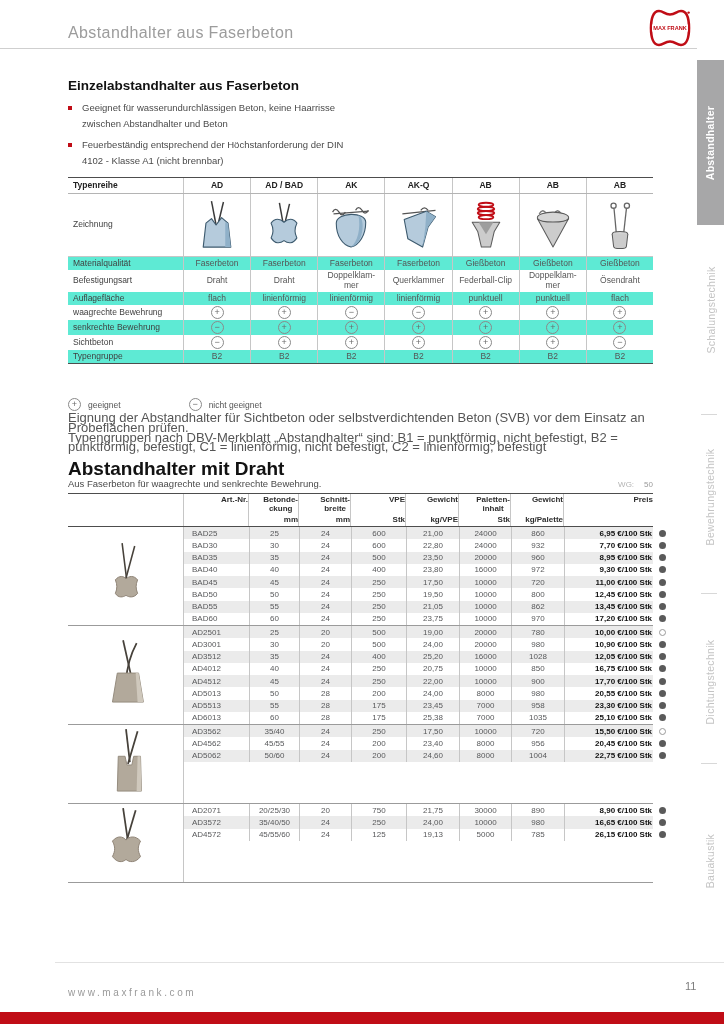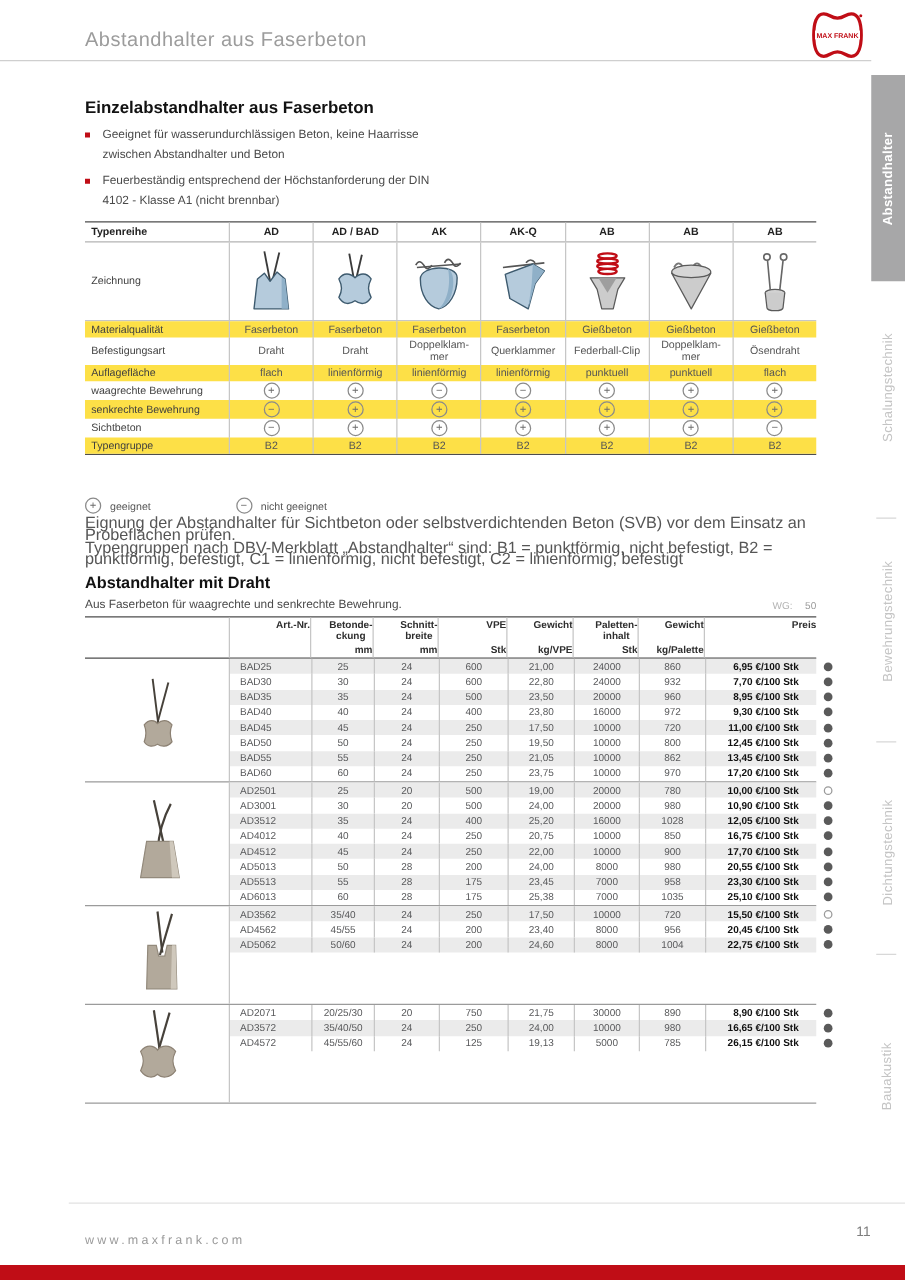--- a/index.html
+++ b/index.html
@@ -29,57 +29,57 @@
   
   .content{position:absolute;left:68px;top:0;width:585px;}
   .h1{position:absolute;top:78px;left:0;font-size:13.5px;font-weight:bold;color:#121212;}
   .bullets{position:absolute;top:100px;left:0;width:585px;display:flex;}
   .bcol{width:287px;} .bcol+.bcol{margin-left:11px;}
   .bitem{position:relative;padding-left:14px;font-size:9.5px;line-height:16px;color:#4a4a4a;margin-bottom:5px;}
   .bitem .sq{position:absolute;left:0;top:6px;width:4px;height:4px;background:#c00d16;}
   
   .t1{position:absolute;top:177px;left:0;width:585px;border-top:1px solid #4d4d4d;border-bottom:1px solid #4d4d4d;}
   .t1row{display:grid;grid-template-columns:115px repeat(7,1fr);align-items:center;}
-  .t1row.striped{background:#fde047;}
+  .t1row.striped{background:#5eead4;}
   .t1cell{height:100%;display:flex;align-items:center;justify-content:center;text-align:center;
           font-size:8.5px;color:#555;border-left:1px solid #c6c6c6;white-space:pre-line;line-height:1.15;}
   .t1cell:first-child{border-left:none;justify-content:flex-start;text-align:left;padding-left:5px;color:#3f3f3f;}
   .t1-hrow{height:15px;border-bottom:1px solid #b4b4b4;}
   .t1-hrow .t1cell{font-weight:bold;color:#222;}
   .t1-drawrow{height:62px;border-bottom:1px solid #c6c6c6;}
   .t1 svg{display:block;}
   .sym{width:11px;height:11px;border:1px solid #8a8a8a;border-radius:50%;color:#6a6a6a;font-size:9px;
        display:inline-flex;align-items:center;justify-content:center;line-height:1;}
   
   .legend{position:absolute;top:398px;left:0;display:flex;align-items:center;font-size:8.5px;color:#555;}
   .legend .sym{margin-right:7px;}
   .legend .li2{margin-left:68px;display:flex;align-items:center;}
   .notes{position:absolute;top:413px;left:0;width:600px;font-size:13px;line-height:9.8px;color:#555;}
   
-  .h2{position:absolute;top:458px;left:0;font-size:13px;font-weight:bold;color:#121212;}
+  .h2{position:absolute;top:458px;left:0;font-size:19px;font-weight:bold;color:#121212;}
   .sub2{position:absolute;top:478px;left:0;font-size:9.5px;color:#4a4a4a;}
   .wg{position:absolute;top:480px;right:0;font-size:8px;color:#b3b3b3;}
   .wg b{font-weight:normal;color:#9a9a9a;margin-left:10px;}
   
   .t2{position:absolute;top:493px;left:0;width:585px;}
   .t2-head{display:grid;grid-template-columns:115px 65px 50px 52px 55px 53px 52px 53px 90px;
            height:32px;border-top:1px solid #4d4d4d;border-bottom:1px solid #4d4d4d;}
   .t2-hcell{display:flex;flex-direction:column;justify-content:space-between;align-items:flex-end;
             padding:2px 0 1px 0;font-size:8px;font-weight:bold;color:#2e2e2e;border-left:1px solid #c6c6c6;
             white-space:pre-line;text-align:center;line-height:1.1;}
   .t2-hcell.noborder{border-left:none;}
   .t2-group{display:flex;border-bottom:1px solid #9b9b9b;}
   .t2-imgcell{width:115px;border-right:1px solid #c6c6c6;display:flex;align-items:center;justify-content:center;}
   .t2-rows{flex:1;display:flex;flex-direction:column;}
   .t2row{position:relative;display:grid;grid-template-columns:65px 50px 52px 55px 53px 52px 53px 89px;
          height:12.25px;align-items:center;font-size:8px;color:#58595b;}
   .t2row.striped{background:#ebebeb;}
   .t2cell{height:100%;display:flex;align-items:center;justify-content:center;border-left:1px solid #c6c6c6;}
   .t2cell.art{justify-content:flex-start;padding-left:8px;border-left:none;}
-  .t2cell.price{justify-content:flex-end;font-weight:bold;color:#111;padding-right:14px;}
+  .t2cell.price{justify-content:flex-end;font-weight:bold;color:#111;padding-right:1px;}
   .dot{position:absolute;right:-13px;top:50%;margin-top:-3.5px;width:7px;height:7px;border-radius:50%;}
   .dot.filled{background:#5a5a5a;}
   .dot.open{background:#fff;border:1px solid #9a9a9a;box-sizing:border-box;}
 </style>
 </head>
 <body>
 
 <div class="hdr-title">Abstandhalter aus Faserbeton</div>
 <div class="hdr-line"></div>
 <div class="logo">

